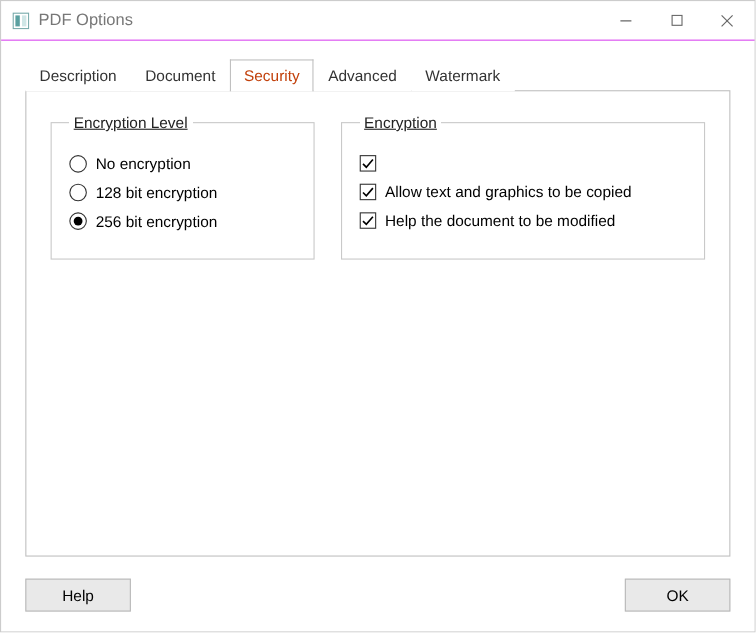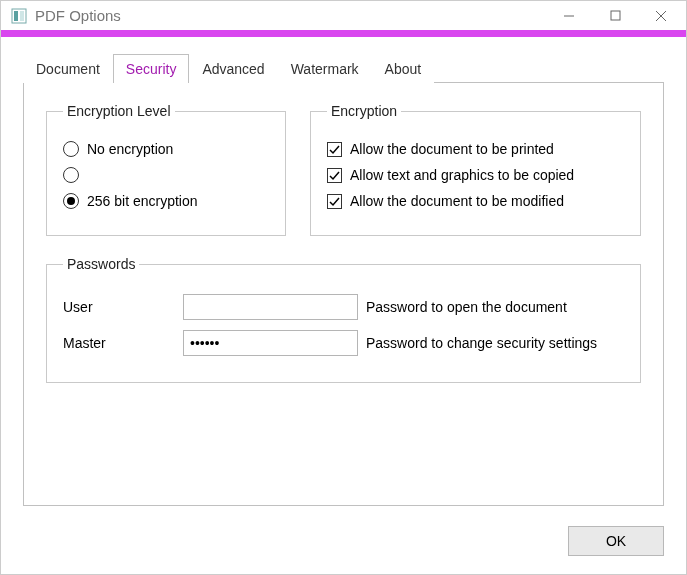--- a/index.html
+++ b/index.html
@@ -17,21 +17,21 @@
     background: #fff;
     display: flex;
     flex-direction: column;
     box-shadow: 0 0 6px rgba(0,0,0,0.05);
   }
   .titlebar {
     height: 36px;
     display: flex;
     align-items: center;
     padding: 0 2px 0 10px;
-    border-bottom: 7px solid #d946ef;
+    border-bottom: 1px solid #d946ef;
   }
   .titlebar .app-icon {
     width: 16px;
     height: 16px;
     margin-right: 8px;
     display: inline-flex;
   }
   .titlebar .title {
     color: #777;
     font-size: 15px;
@@ -57,21 +57,21 @@
     display: flex;
     align-items: flex-end;
     position: relative;
     z-index: 2;
   }
   .tab {
     padding: 6px 12px;
     border: 1px solid transparent;
     border-bottom: none;
     background: #fff;
-    color: #a21caf;
+    color: #c2410c;
     position: relative;
     top: 1px;
     cursor: default;
   }
   .tab.active {
     border-color: #c0c0c0;
     background: #fff;
     z-index: 3;
   }
   .tab:not(.active) {
@@ -91,20 +91,21 @@
   }
   fieldset.group {
     border: 1px solid #c9c9c9;
     padding: 12px 16px 16px 16px;
     margin: 0;
   }
   fieldset.group > legend {
     padding: 0 4px;
     font-size: 14px;
     color: #222;
+    text-decoration: underline;
   }
   .group-enc { width: 240px; }
   .group-perm { flex: 1; }
   .opt {
     display: flex;
     align-items: center;
     gap: 8px;
     margin: 10px 0;
     text-align: center;
   }
@@ -178,95 +179,81 @@
             <line x1="1" y1="1" x2="11" y2="11" stroke-width="1"></line>
             <line x1="11" y1="1" x2="1" y2="11" stroke-width="1"></line>
           </svg>
       </div>
     </div>
   </div>
 
   <div class="content">
 
     <div class="tabs">
+      <div class="tab"><span>Description</span></div>
       <div class="tab"><span>Document</span></div>
       <div class="tab active"><span>Security</span></div>
       <div class="tab"><span>Advanced</span></div>
       <div class="tab"><span>Watermark</span></div>
-      <div class="tab"><span>About</span></div>
     </div>
 
     <div class="tabpanel">
 
       <div class="row-groups">
 
         <fieldset class="group group-enc">
           <legend>Encryption Level</legend>
 
           <div class="opt">
             <span class="radio-icon"></span>
             <span>No encryption</span>
           </div>
           <div class="opt">
             <span class="radio-icon"></span>
+            <span>128 bit encryption</span>
           </div>
           <div class="opt">
             <span class="radio-icon checked"></span>
             <span>256 bit encryption</span>
           </div>
         </fieldset>
 
         <fieldset class="group group-perm">
           <legend>Encryption</legend>
 
           <div class="opt">
             <span class="check-icon checked">
               <svg width="11" height="11" viewBox="0 0 11 11">
                   <polyline points="1,6 4,9 10,2" fill="none" stroke="#000" stroke-width="1.5"></polyline>
                 </svg>
             </span>
-            <span>Allow the document to be printed</span>
           </div>
           <div class="opt">
             <span class="check-icon checked">
               <svg width="11" height="11" viewBox="0 0 11 11">
                   <polyline points="1,6 4,9 10,2" fill="none" stroke="#000" stroke-width="1.5"></polyline>
                 </svg>
             </span>
             <span>Allow text and graphics to be copied</span>
           </div>
           <div class="opt">
             <span class="check-icon checked">
               <svg width="11" height="11" viewBox="0 0 11 11">
                   <polyline points="1,6 4,9 10,2" fill="none" stroke="#000" stroke-width="1.5"></polyline>
                 </svg>
             </span>
-            <span>Allow the document to be modified</span>
+            <span>Help the document to be modified</span>
           </div>
         </fieldset>
 
       </div>
 
-      <fieldset class="group group-pwd">
-        <legend>Passwords</legend>
-
-        <div class="pwd-row">
-          <span class="lbl">User</span>
-          <input type="text" value="" style="">
-          <span class="hint">Password to open the document</span>
-        </div>
-
-        <div class="pwd-row">
-          <span class="lbl">Master</span>
-          <input type="text" value="••••••" style="">
-          <span class="hint">Password to change security settings</span>
-        </div>
-      </fieldset>
 
     </div>
   </div>
 
   <div class="footer">
+    <button class="btn"><span>Help</span></button>
     <span class="spacer"></span>
     <button class="btn"><span>OK</span></button>
   </div>
 
 </div>
 
 </body></html>

